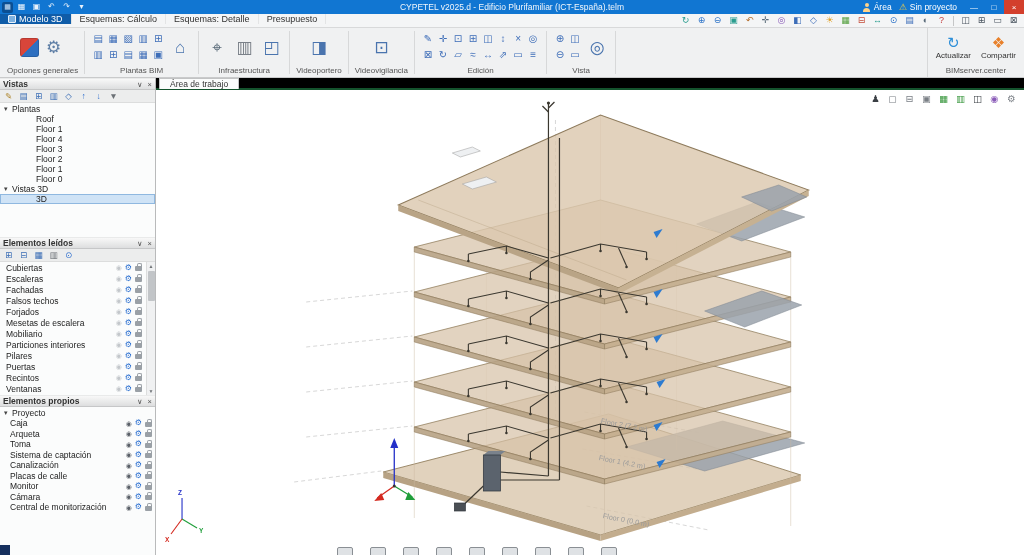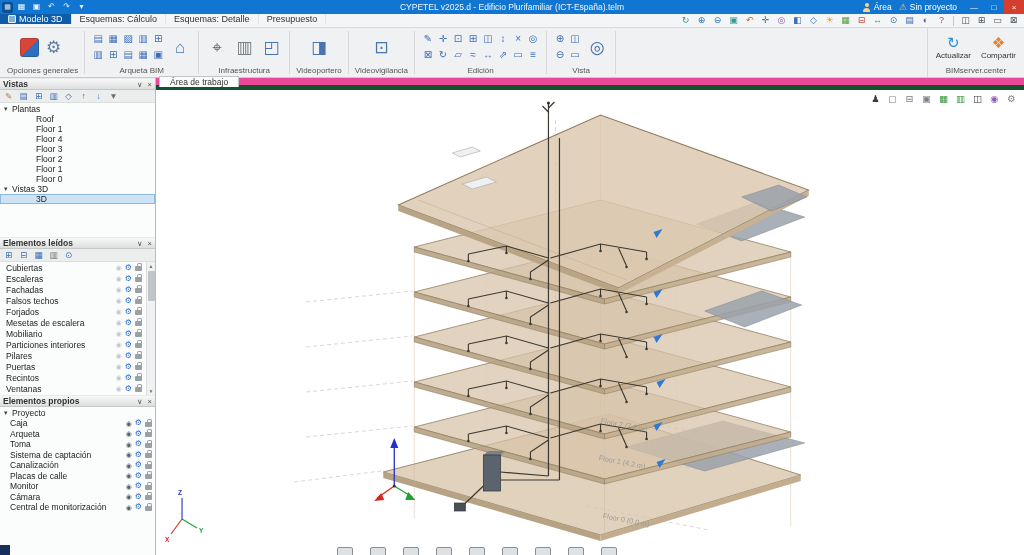--- a/index.html
+++ b/index.html
@@ -74,21 +74,21 @@
 .i-gear{font-size:8px;line-height:1;color:#2b6fd0}
 .i-lock{position:relative;width:7px;height:5px;background:#9aa0a6;border-radius:1px;margin-top:2px}
 .i-lock::before{content:"";position:absolute;left:1.5px;top:-3px;width:3px;height:3px;border:1px solid #9aa0a6;border-bottom:none;border-radius:2px 2px 0 0}
 .vscroll{position:absolute;right:0;top:0;bottom:0;width:9px;background:#f0f1f2;border-left:1px solid #dcdddd;display:flex;flex-direction:column;align-items:center}
 .vs-arrow{height:8px;font-size:5px;color:#707478;line-height:8px}
 .vs-track{flex:1;width:100%;display:flex;justify-content:center}
 .vs-thumb{width:7px;height:30px;background:#c2c5c8;border-radius:1px;margin-top:1px}
 
 
 .main{flex:1;display:flex;flex-direction:column;min-width:0}
-.ws-strip{height:12px;background:#ec4899;border-bottom:5px solid #14532d;display:flex;align-items:center;padding-left:3px;flex:0 0 auto}
+.ws-strip{height:12px;background:#000000;border-bottom:2px solid #14532d;display:flex;align-items:center;padding-left:3px;flex:0 0 auto}
 .ws-tab{background:#fbfcfc;border:1px solid #c2c3c4;border-bottom:none;font-size:8.5px;padding:0 10px;height:11px;display:flex;align-items:center;color:#333}
 .canvas{flex:1;position:relative;background:#fff;overflow:hidden}
 .canvas svg{position:absolute;inset:0;width:100%;height:100%}
 .canvas-toolbar{position:absolute;top:3px;right:6px;display:flex;gap:4px}
 .cti{width:13px;height:12px;display:flex;align-items:center;justify-content:center;font-size:9.5px;line-height:1}
 .bottom-partial{position:absolute;bottom:0;left:181px;height:8px;overflow:hidden;display:flex;gap:17px}
 .bp{width:16px;height:16px;border:1px solid #8a8f94;background:#dfe2e5;border-radius:2px}
 .corner-chip{position:absolute;left:0;bottom:0;width:10px;height:10px;background:#16305e;z-index:5}
 </style>
 </head>
@@ -184,21 +184,21 @@
               <span class="rsmall" style="color: rgb(61, 109, 184);">⊞</span>
               <span class="rsmall" style="color: rgb(61, 109, 184);">▧</span>
               <span class="rsmall" style="color: rgb(61, 109, 184);">▤</span>
               <span class="rsmall" style="color: rgb(61, 109, 184);">▥</span>
               <span class="rsmall" style="color: rgb(61, 109, 184);">▦</span>
               <span class="rsmall" style="color: rgb(61, 109, 184);">⊞</span>
               <span class="rsmall" style="color: rgb(61, 109, 184);">▣</span>
             </div>
             <span class="rbig" style="color: rgb(74, 116, 174);">⌂</span>
           </div>
-          <div class="rlabel">Arqueta BIM</div>
+          <div class="rlabel">Plantas BIM</div>
         </div>
         <div class="rsep"></div>
         <div class="rgroup">
           <div class="ricons">
             <span class="rbig" style="color: rgb(90, 107, 122);">⌖</span>
             <span class="rbig" style="color: rgb(122, 128, 136);">▥</span>
             <span class="rbig" style="color: rgb(74, 116, 174);">◰</span>
           </div>
           <div class="rlabel">Infraestructura</div>
         </div>

